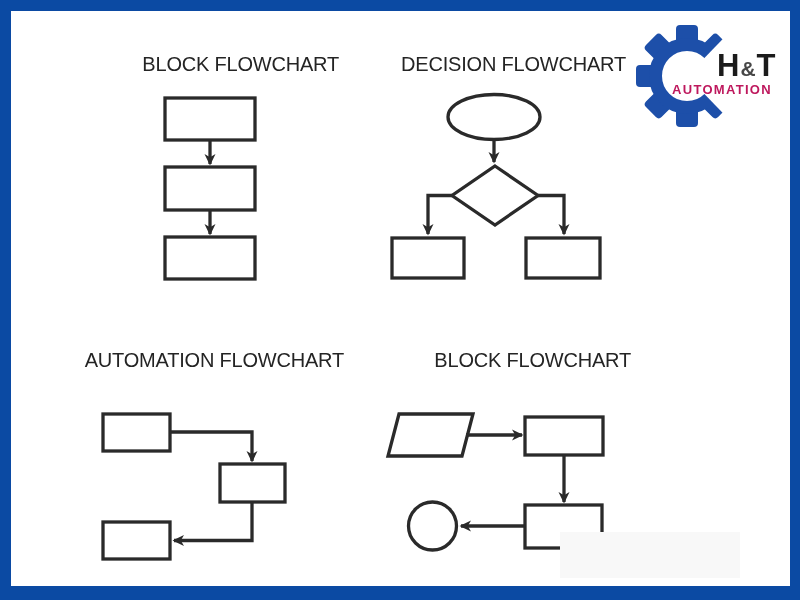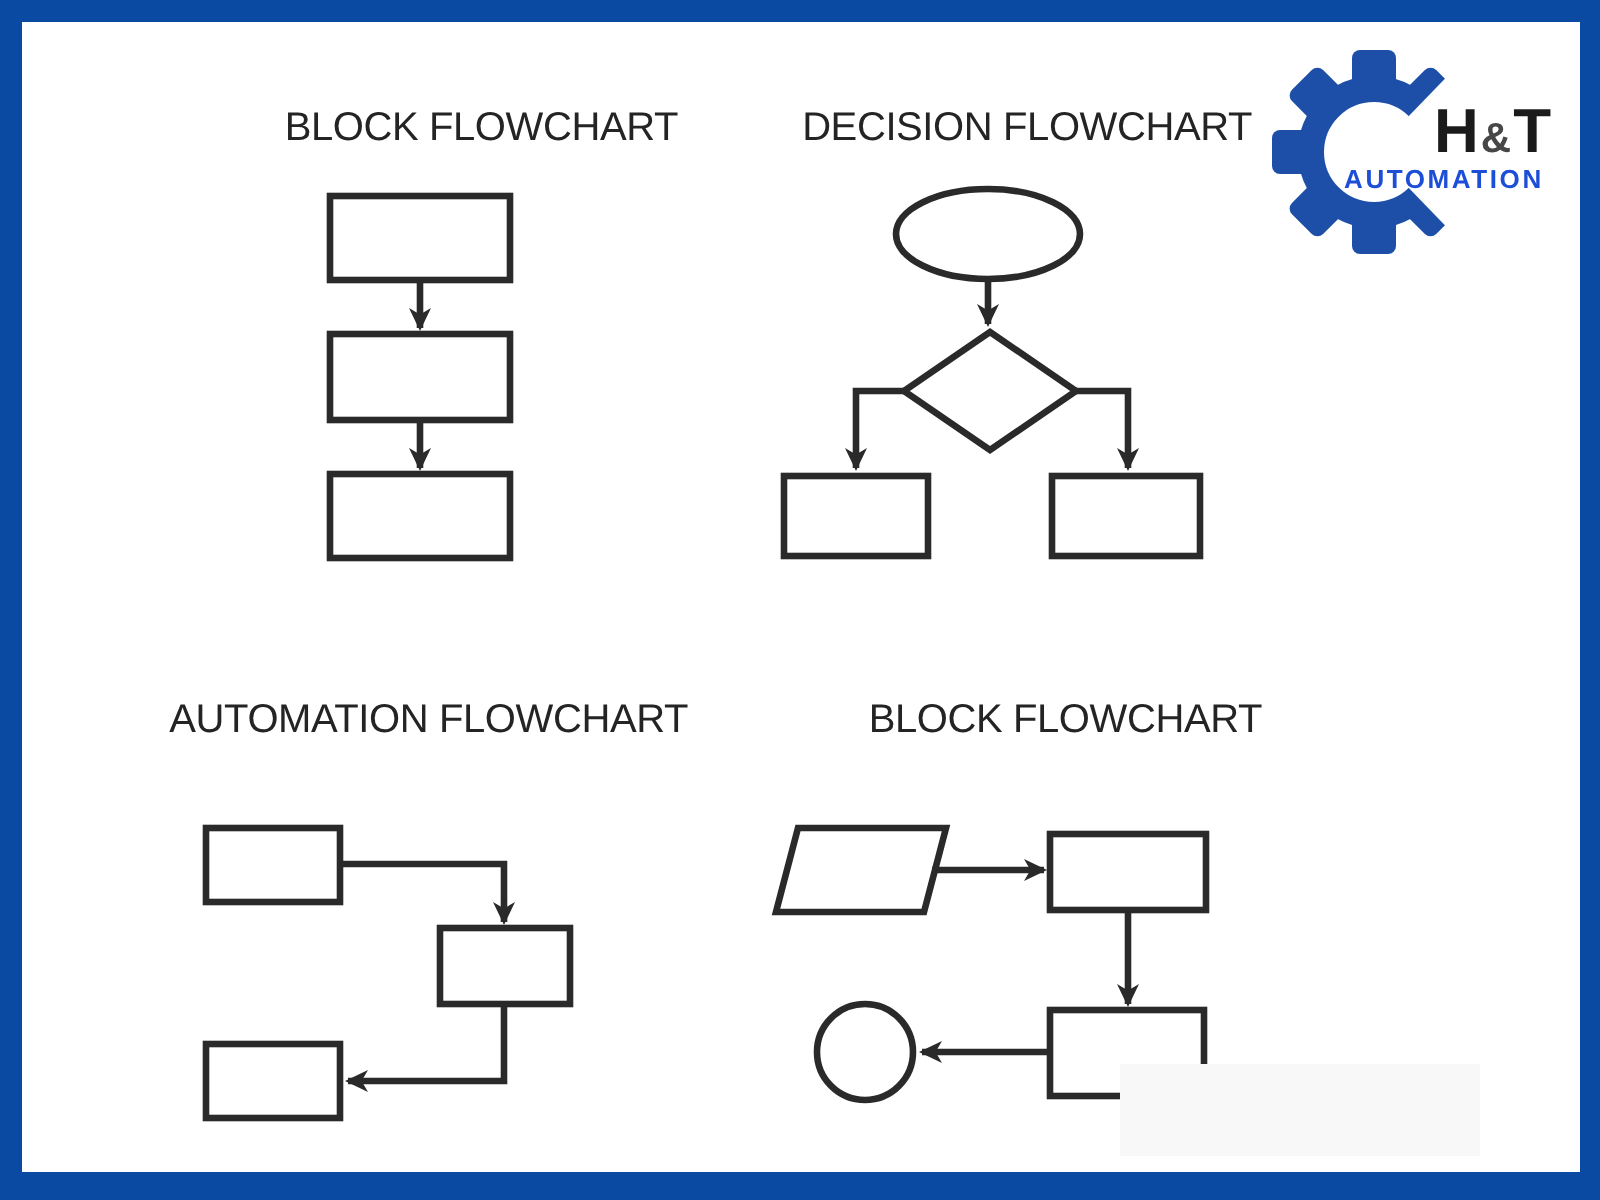--- a/index.html
+++ b/index.html
@@ -30,21 +30,21 @@
   }
   .logo{position:absolute;left:625px;top:16px;width:160px;height:115px}
   .gear{position:absolute;left:6px;top:4px}
   .brand-line{
     position:absolute;left:60px;top:34px;line-height:31px;
     font-size:31px;font-weight:700;color:#1b1b1b;white-space:nowrap;margin-left:32px;
   }
   .brand-line .amp{font-size:21px;font-weight:700;color:#474747;padding:0 1px}
   .brand-sub{
     position:absolute;left:47px;top:67px;line-height:13px;
-    font-size:13px;font-weight:700;letter-spacing:1.3px;color:#1d4ed8;
+    font-size:13px;font-weight:700;letter-spacing:1.3px;color:#be185d;
     white-space:nowrap;
     text-align:center;
   }
 </style>
 </head>
 <body>
 
 <div class="panel-title" id="title-block">BLOCK FLOWCHART</div>
 <div class="panel-title" id="title-decision">DECISION FLOWCHART</div>
 <div class="panel-title" id="title-sequential">AUTOMATION FLOWCHART</div>

